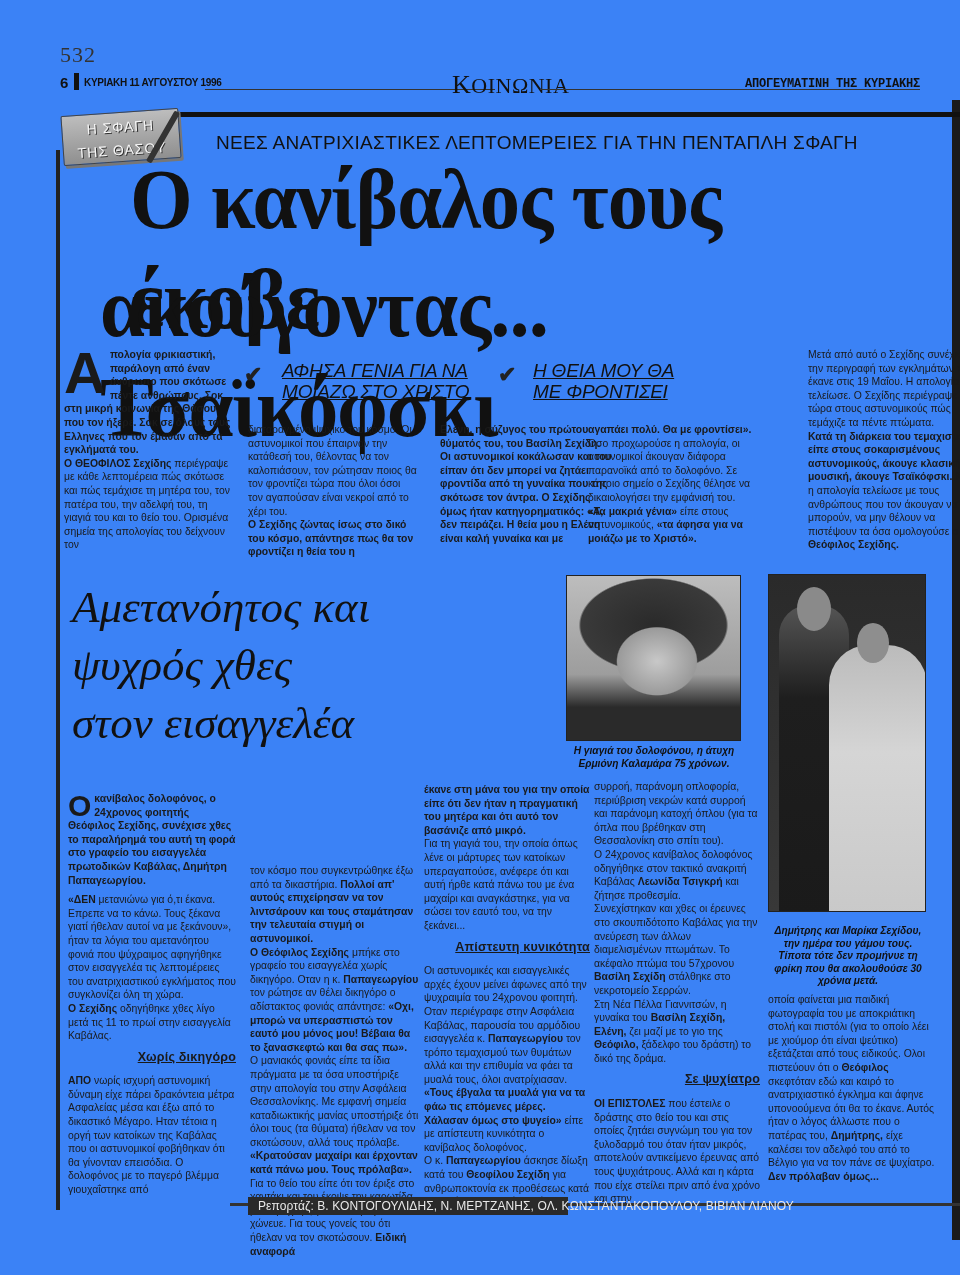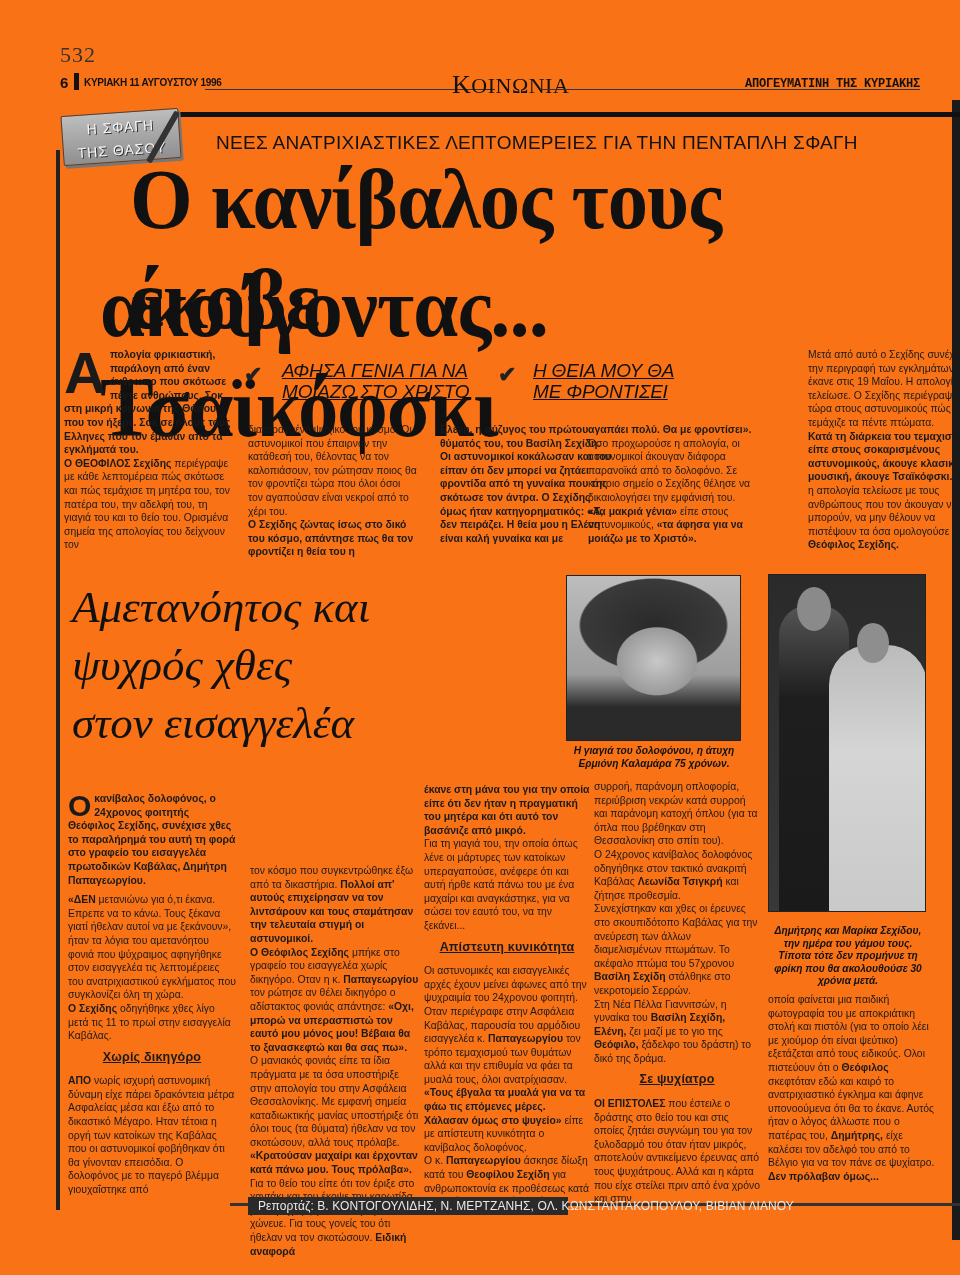--- a/index.html
+++ b/index.html
@@ -1,18 +1,18 @@
 <!DOCTYPE html>
 <html><head>
 <meta charset="utf-8">
 <style>
   * { box-sizing: border-box; margin: 0; padding: 0; }
   html, body { width: 960px; height: 1275px; background: #f2f2f0; overflow: hidden; }
   body { position: relative; font-family: "Liberation Sans", sans-serif; color: #111; }
-  .page { position: absolute; left: 0; top: 0; width: 960px; height: 1275px; background: #f97316; }
+  .page { position: absolute; left: 0; top: 0; width: 960px; height: 1275px; background: #3b82f6; }
   .abs { position: absolute; }
   .right-edge { position: absolute; right: 0; top: 100px; width: 8px; height: 1140px; background: #1a1a1a; }
   .left-rule { position: absolute; left: 56px; top: 150px; width: 4px; height: 1060px; background: #222; }
 
   .archive-no { left: 60px; top: 42px; font-family: "Liberation Serif", serif; font-size: 22px; color: #333; letter-spacing: 1px; }
   .masthead { left: 60px; top: 70px; width: 860px; height: 24px; }
   .page-no { position: absolute; left: 0; top: 4px; font-size: 15px; font-weight: bold; }
   .page-bar { position: absolute; left: 14px; top: 3px; width: 5px; height: 17px; background: #111; }
   .date { position: absolute; left: 24px; top: 7px; font-size: 10px; font-weight: bold; letter-spacing: -0.3px; }
   .mast-line1 { position: absolute; left: 145px; top: 19px; width: 290px; height: 1px; background: #333; }
@@ -44,21 +44,21 @@
 
   .photo { position: absolute; border: 1.5px solid #222; overflow: hidden; }
   .photo1 { left: 566px; top: 575px; width: 175px; height: 166px; background: radial-gradient(ellipse 38% 34% at 52% 52%, #c8c8c8 0%, #9a9a9a 60%, transparent 62%), radial-gradient(ellipse 60% 40% at 50% 30%, #2a2a2a 0%, #3a3a3a 70%, transparent 72%), linear-gradient(180deg,#bdbdbd 0%, #9d9d9d 60%, #2a2a2a 80%); }
   .photo2 { left: 768px; top: 574px; width: 158px; height: 338px; background: linear-gradient(180deg, #2a2a2a 0%, #383838 100%); }
   .groom { position: absolute; left: 10px; top: 30px; width: 70px; height: 310px; background: linear-gradient(180deg,#555 0%, #1e1e1e 30%, #1a1a1a 100%); border-radius: 30px 30px 0 0; }
   .groom-head { position: absolute; left: 28px; top: 12px; width: 34px; height: 44px; background: #8a8a8a; border-radius: 50%; }
   .bride { position: absolute; left: 60px; top: 70px; width: 98px; height: 270px; background: linear-gradient(180deg,#bbb 0%, #d5d5d5 40%, #c9c9c9 100%); border-radius: 40px 40px 0 0; }
   .bride-head { position: absolute; left: 88px; top: 48px; width: 32px; height: 40px; background: #8e8e8e; border-radius: 50%; }
   .caption { position: absolute; font-size: 10.2px; line-height: 12.5px; font-style: italic; font-weight: bold; text-align: center; }
 
-  .sechead { font-weight: bold; text-align: center; text-decoration: underline; font-size: 12.5px; margin: 8px 0 10px; letter-spacing: 0.2px; }
+  .sechead { font-weight: bold; text-align: right; text-decoration: underline; font-size: 12.5px; margin: 8px 0 10px; letter-spacing: 0.2px; }
 
   .byline { left: 248px; top: 1197px; width: 320px; height: 18px; background: #2a2a2a; color: #e8e8e8; font-size: 12px; line-height: 18px; padding-left: 10px; white-space: nowrap; letter-spacing: 0.1px; }
   .byline-rule { left: 230px; top: 1203px; width: 730px; height: 3px; background: #333; }
 </style>
 </head>
 <body>
 
 <div class="page">
 
   <div class="left-rule"></div>

